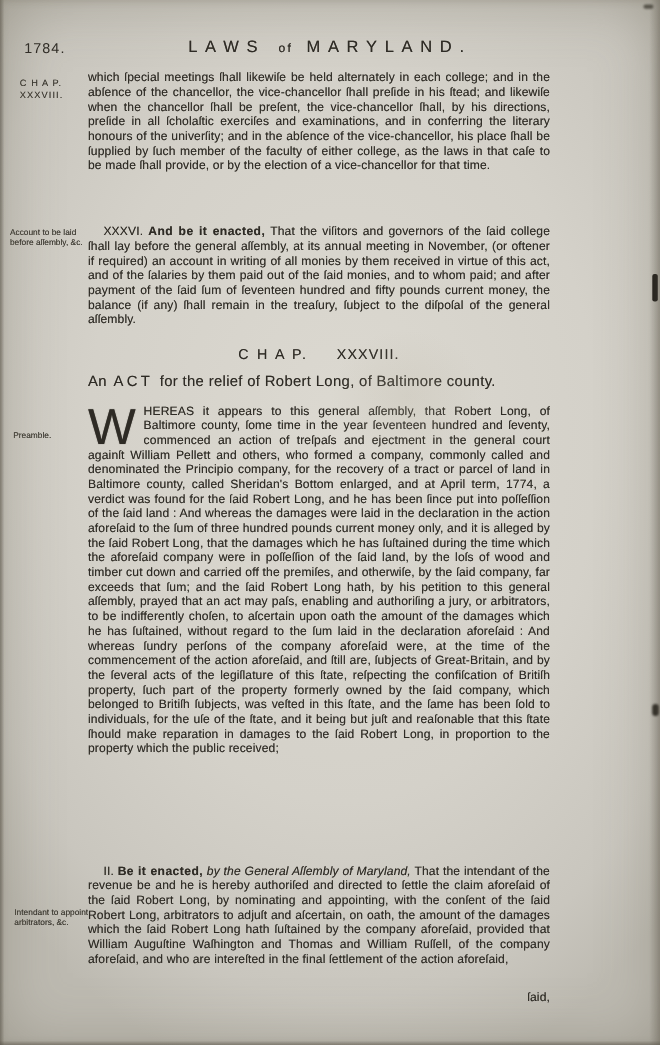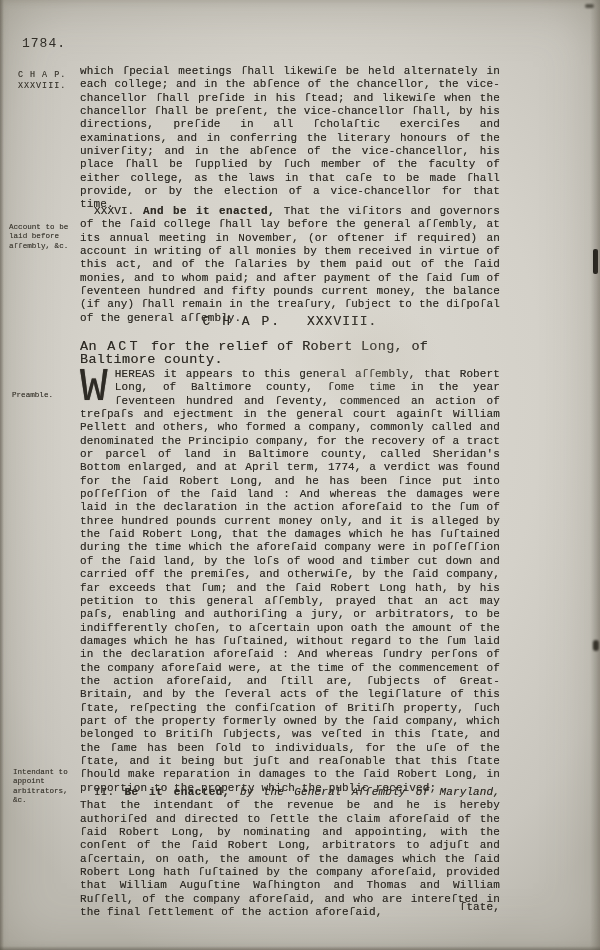--- a/index.html
+++ b/index.html
@@ -2,21 +2,21 @@
 <html><head>
 <meta charset="utf-8">
 <style>
   html,body { margin:0; padding:0; background:#8a877f; }
   .page {
     position: relative;
     width: 600px; height: 950px;
     margin: 0 auto;
     background:
       radial-gradient(ellipse 420px 600px at 52% 42%, #dcd9d1 0%, #d4d1c9 55%, #c9c6be 85%, #bdbab1 100%);
-    font-family: Liberation Mono, monospace;
+    font-family: Liberation Sans, sans-serif;
     color: #2e2b25;
     overflow: hidden;
   }
   .page-shade {
     position:absolute; inset:0; pointer-events:none;
     box-shadow: inset 0 0 55px rgba(110,104,90,.38), inset 0 0 8px rgba(90,85,70,.28);
   }
 
   
   .year {
@@ -31,23 +31,23 @@
   .masthead .big { letter-spacing:7px; }
   .masthead .small-of { font-size:11px; letter-spacing:2px; margin:0 8px; }
 
   
   .note {
     position:absolute; width:72px;
     font-size:7.6px; line-height:9.4px; color:#3a372f;
     text-shadow:0 0 .4px rgba(50,46,38,.5);
   }
   .note-chap { left:18px; top:70px; font-size:8.4px; line-height:11px; letter-spacing:1px; }
-  .note-account { left:9px; top:207px;margin-top:16px; }
+  .note-account { left:9px; top:207px; }
   .note-preamble { left:12px; top:367px;margin-top:24px; }
-  .note-intendant { left:13px; top:768px; }
+  .note-intendant { left:13px; top:825px; }
 
   
   .block {
     position:absolute; left:80px; width:420px;
     font-size:11px; line-height:13.35px;
     text-align:justify; letter-spacing:.12px;
     text-shadow:0 0 .55px rgba(44,40,32,.55);
   }
   .b-par1 { top:65px; }
   .b-sec36 { top:205px; text-indent:14px; }
@@ -81,20 +81,25 @@
     background:linear-gradient(to left, rgba(70,64,54,.30), rgba(70,64,54,0)); }
   .art-stain { left:300px; top:300px; width:140px; height:120px; border-radius:50%;
     background:radial-gradient(closest-side, rgba(190,184,168,.25), rgba(190,184,168,0)); }
 </style>
 </head>
 <body>
 
 <div class="page">
 
   <div class="year">1784.</div>
+  <div class="masthead">
+    <span class="big">LAWS</span>
+    <span class="small-of">of</span>
+    <span class="big">MARYLAND.</span>
+  </div>
 
   <div class="note note-chap">
     <div>C H A P.</div>
     <div>XXXVIII.</div>
   </div>
   <div class="note note-account">Account to be laid before aſſembly, &amp;c.</div>
   <div class="note note-preamble">Preamble.</div>
   <div class="note note-intendant">Intendant to appoint arbitrators, &amp;c.</div>
 
   <div class="block b-par1">which ſpecial meetings ſhall likewiſe be held alternately in each college; and in the abſence of the chancellor, the vice-chancellor ſhall preſide in his ſtead; and likewiſe when the chancellor ſhall be preſent, the vice-chancellor ſhall, by his directions, preſide in all ſcholaſtic exerciſes and examinations, and in conferring the literary honours of the univerſity; and in the abſence of the vice-chancellor, his place ſhall be ſupplied by ſuch member of the faculty of either college, as the laws in that caſe to be made ſhall provide, or by the election of a vice-chancellor for that time.</div>
@@ -114,21 +119,21 @@
   </div>
 
   <div class="block b-preamble">
     <span class="dropcap">W</span><span>HEREAS</span><span> it appears to this general aſſembly, that Robert Long, of Baltimore county, ſome time in the year ſeventeen hundred and ſeventy, commenced an action of treſpaſs and ejectment in the general court againſt William Pellett and others, who formed a company, commonly called and denominated the Principio company, for the recovery of a tract or parcel of land in Baltimore county, called Sheridan's Bottom enlarged, and at April term, 1774, a verdict was found for the ſaid Robert Long, and he has been ſince put into poſſeſſion of the ſaid land : And whereas the damages were laid in the declaration in the action aforeſaid to the ſum of three hundred pounds current money only, and it is alleged by the ſaid Robert Long, that the damages which he has ſuſtained during the time which the aforeſaid company were in poſſeſſion of the ſaid land, by the loſs of wood and timber cut down and carried off the premiſes, and otherwiſe, by the ſaid company, far exceeds that ſum; and the ſaid Robert Long hath, by his petition to this general aſſembly, prayed that an act may paſs, enabling and authoriſing a jury, or arbitrators, to be indifferently choſen, to aſcertain upon oath the amount of the damages which he has ſuſtained, without regard to the ſum laid in the declaration aforeſaid : And whereas ſundry perſons of the company aforeſaid were, at the time of the commencement of the action aforeſaid, and ſtill are, ſubjects of Great-Britain, and by the ſeveral acts of the legiſlature of this ſtate, reſpecting the confiſcation of Britiſh property, ſuch part of the property formerly owned by the ſaid company, which belonged to Britiſh ſubjects, was veſted in this ſtate, and the ſame has been ſold to individuals, for the uſe of the ſtate, and it being but juſt and reaſonable that this ſtate ſhould make reparation in damages to the ſaid Robert Long, in proportion to the property which the public received;</span>
   </div>
 
   <div class="block b-sec2">
     <span>II. </span><span class="enacted">Be it enacted,</span><span class="it"> by the General Aſſembly of Maryland,</span><span> That the intendant of the revenue be and he is hereby authoriſed and directed to ſettle the claim aforeſaid of the ſaid Robert Long, by nominating and appointing, with the conſent of the ſaid Robert Long, arbitrators to adjuſt and aſcertain, on oath, the amount of the damages which the ſaid Robert Long hath ſuſtained by the company aforeſaid, provided that William Auguſtine Waſhington and Thomas and William Ruſſell, of the company aforeſaid, and who are intereſted in the final ſettlement of the action aforeſaid,</span>
   </div>
 
-  <div class="block b-catchword">ſtate,</div>
+  <div class="block b-catchword">ſaid,</div>
 
   <div class="art art-stain"></div>
   <div class="art art-left-edge"></div>
   <div class="art art-right-edge"></div>
   <div class="art art-bottom-edge"></div>
   <div class="art art-right-bar"></div>
   <div class="art art-right-dot"></div>
   <div class="art art-top-right"></div>
 
   <div class="page-shade"></div>

